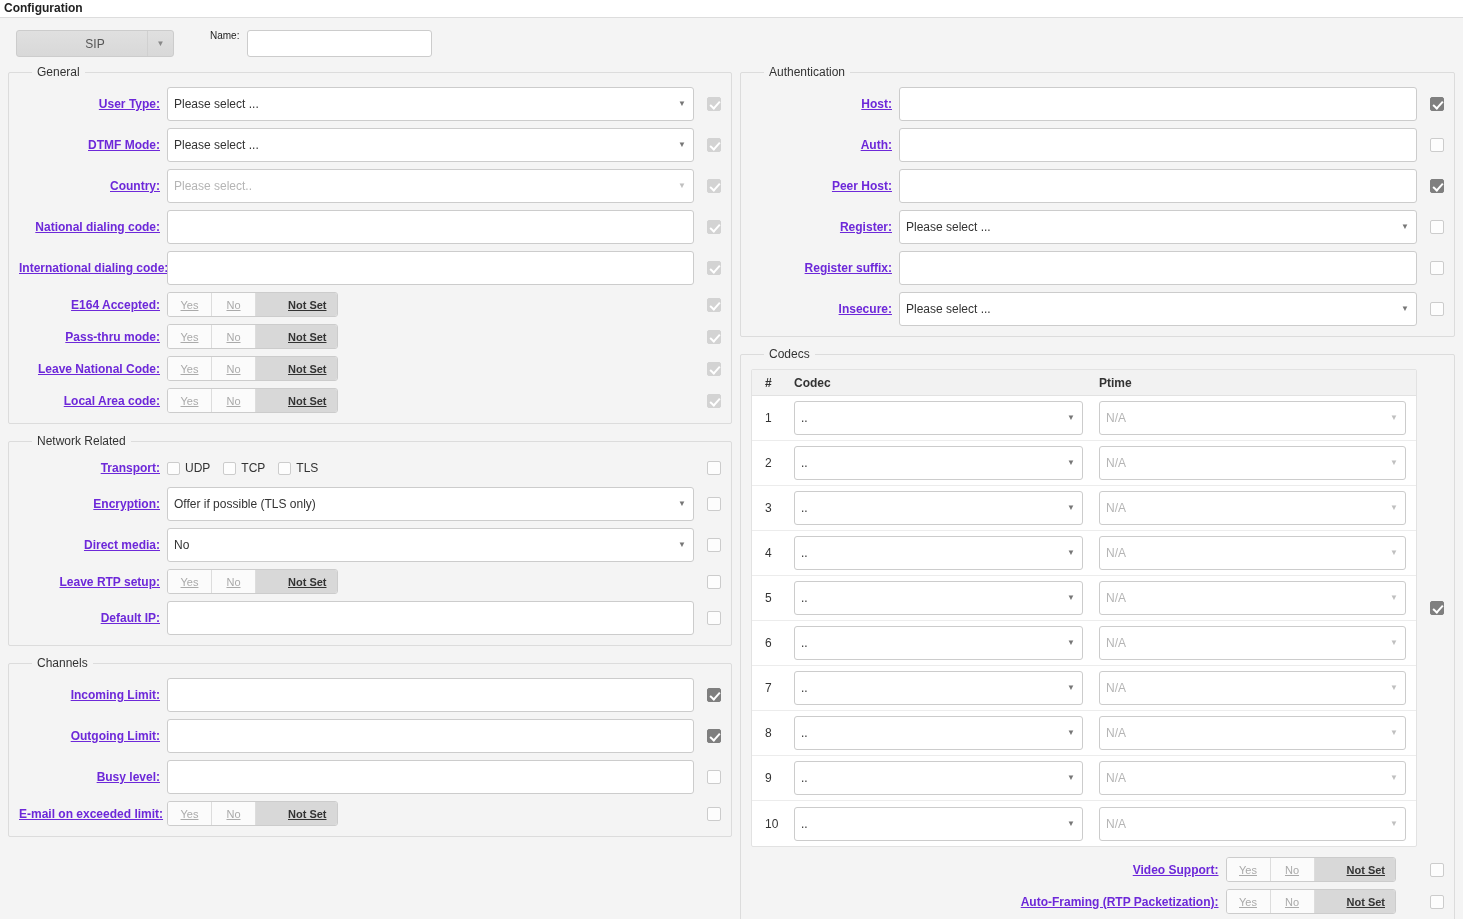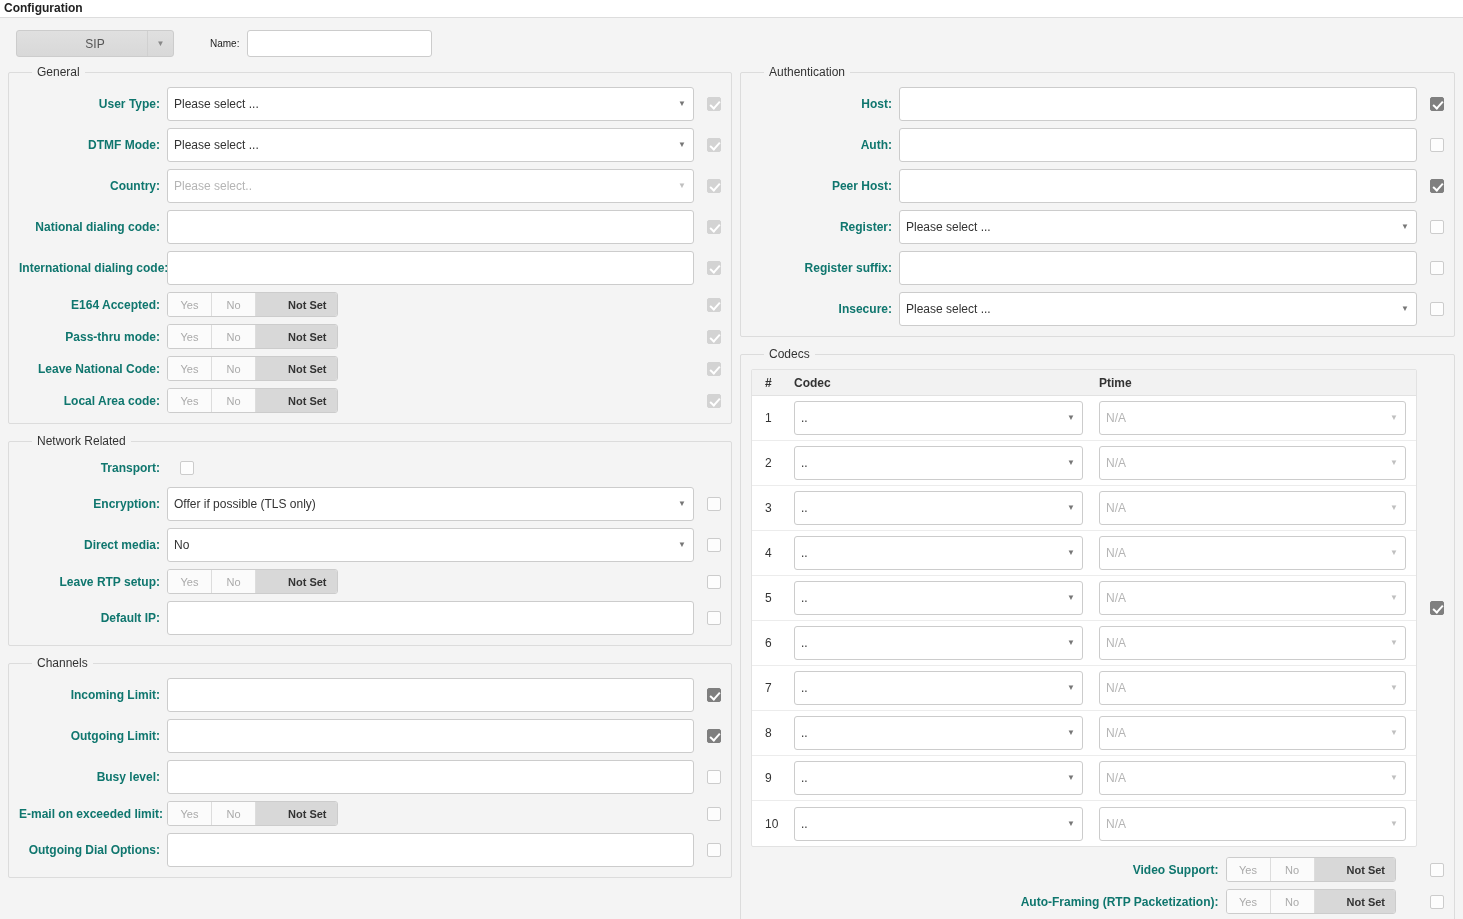--- a/index.html
+++ b/index.html
@@ -36,21 +36,20 @@
   .tabstrip .tabfill {
     flex: 1;
     height: 18px;
     background: #fff;
   }
 
   
   .headerbar {
     padding: 12px 0 8px 16px;
     display: flex;
-    align-items: center;
     background: #f4f4f4;
   }
   .sip-select {
     width: 158px; height: 27px;
     background: linear-gradient(#e0e0e0,#d8d8d8);
     border: 1px solid #ccc;
     border-radius: 3px;
     display: flex;
     align-items: center;
     justify-content: center;
@@ -105,22 +104,23 @@
     margin-bottom: 7px;
     min-height: 24px;
   }
   .frow:last-child { margin-bottom: 0; }
   .flabel {
     width: 148px;
     text-align: right;
     padding-right: 7px;
     font-weight: bold;
     font-size: 12px;
-    color: #0f766e;
+    color: #6d28d9;
     white-space: nowrap;
+    text-decoration: underline;
   }
   .fctl { flex: 1; display: flex; align-items: center; }
 
   
   .txt, .sel {
     width: 100%;
     height: 25px;
     border: 1px solid #ccc;
     border-radius: 3px;
     background: #fff;
@@ -150,20 +150,21 @@
     height: 25px;
   }
   .tri > div {
     min-width: 44px;
     padding: 0 10px;
     display: flex; align-items: center; justify-content: center;
     font-size: 11px;
     color: #aaa;
     background: #fbfbfb;
     border-right: 1px solid #ddd;
+    text-decoration: underline;
   }
   .tri > div:last-child { border-right: none; padding-left: 32px; }
   .tri > div.on {
     background: #d8d8d8;
     color: #333;
     font-weight: bold;
   }
 
   
   .cbox {
@@ -388,20 +389,30 @@
             <div class="cbox checked-light"></div>
           </div>
         </div>
     </fieldset>
 
     <fieldset class="panel">
       <legend>Network Related</legend>
 
       <div class="frow">
         <div class="flabel">Transport:</div>
+        <div class="fctl">
+          <div class="tgroup" id="transport-group">
+              <span class="tcb"></span>
+              <span class="tlab">UDP</span>
+              <span class="tcb"></span>
+              <span class="tlab">TCP</span>
+              <span class="tcb"></span>
+              <span class="tlab">TLS</span>
+            </div>
+        </div>
         <div class="cbox"></div>
       </div>
 
       <div id="network-rows">
           <div class="frow">
             <div class="flabel">Encryption:</div>
             <div class="fctl">
               <div class="sel">
                 <span>Offer if possible (TLS only)</span>
                 <span class="caret">▼</span>
@@ -465,27 +476,20 @@
             <div class="cbox"></div>
           </div>
           <div class="frow">
             <div class="flabel">E-mail on exceeded limit:</div>
             <div class="fctl">
               <div class="tri">
                 <div>Yes</div>
                 <div>No</div>
                 <div class="on">Not Set</div>
               </div>
-            </div>
-            <div class="cbox"></div>
-          </div>
-          <div class="frow">
-            <div class="flabel">Outgoing Dial Options:</div>
-            <div class="fctl">
-              <input type="text" class="txt" style="">
             </div>
             <div class="cbox"></div>
           </div>
         </div>
     </fieldset>
 
   </div>
 
   <div class="col-right">
 

